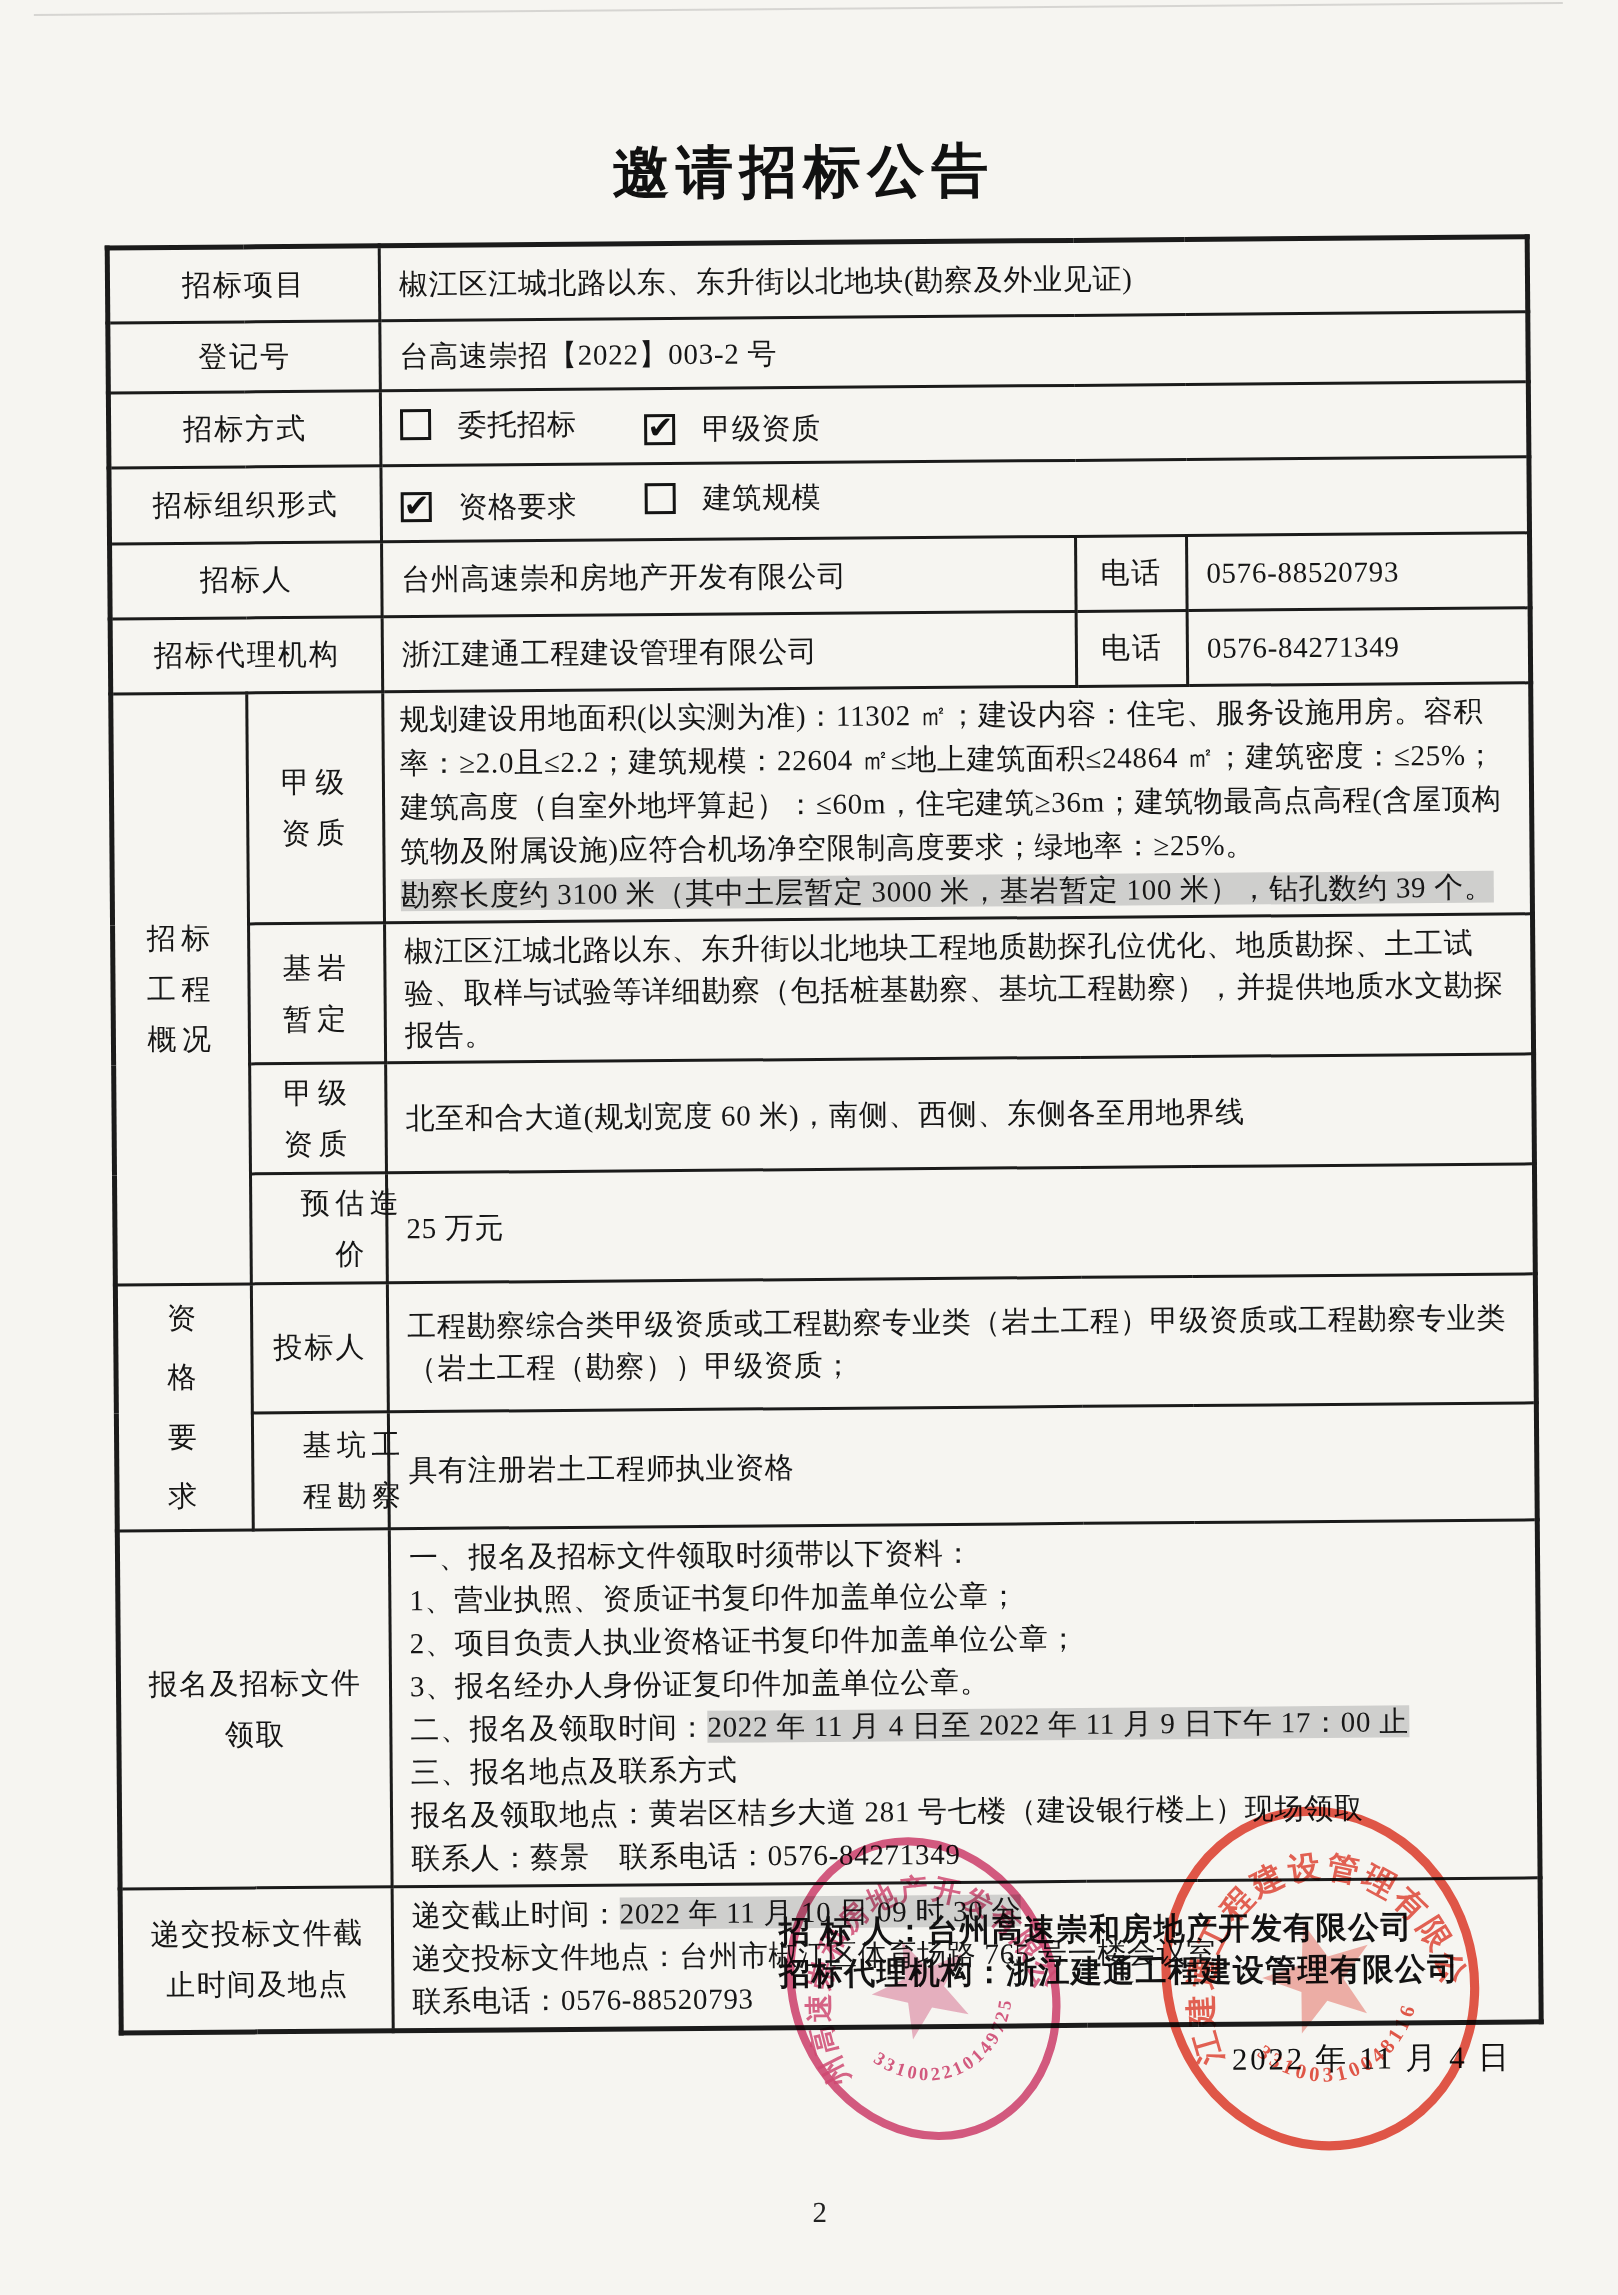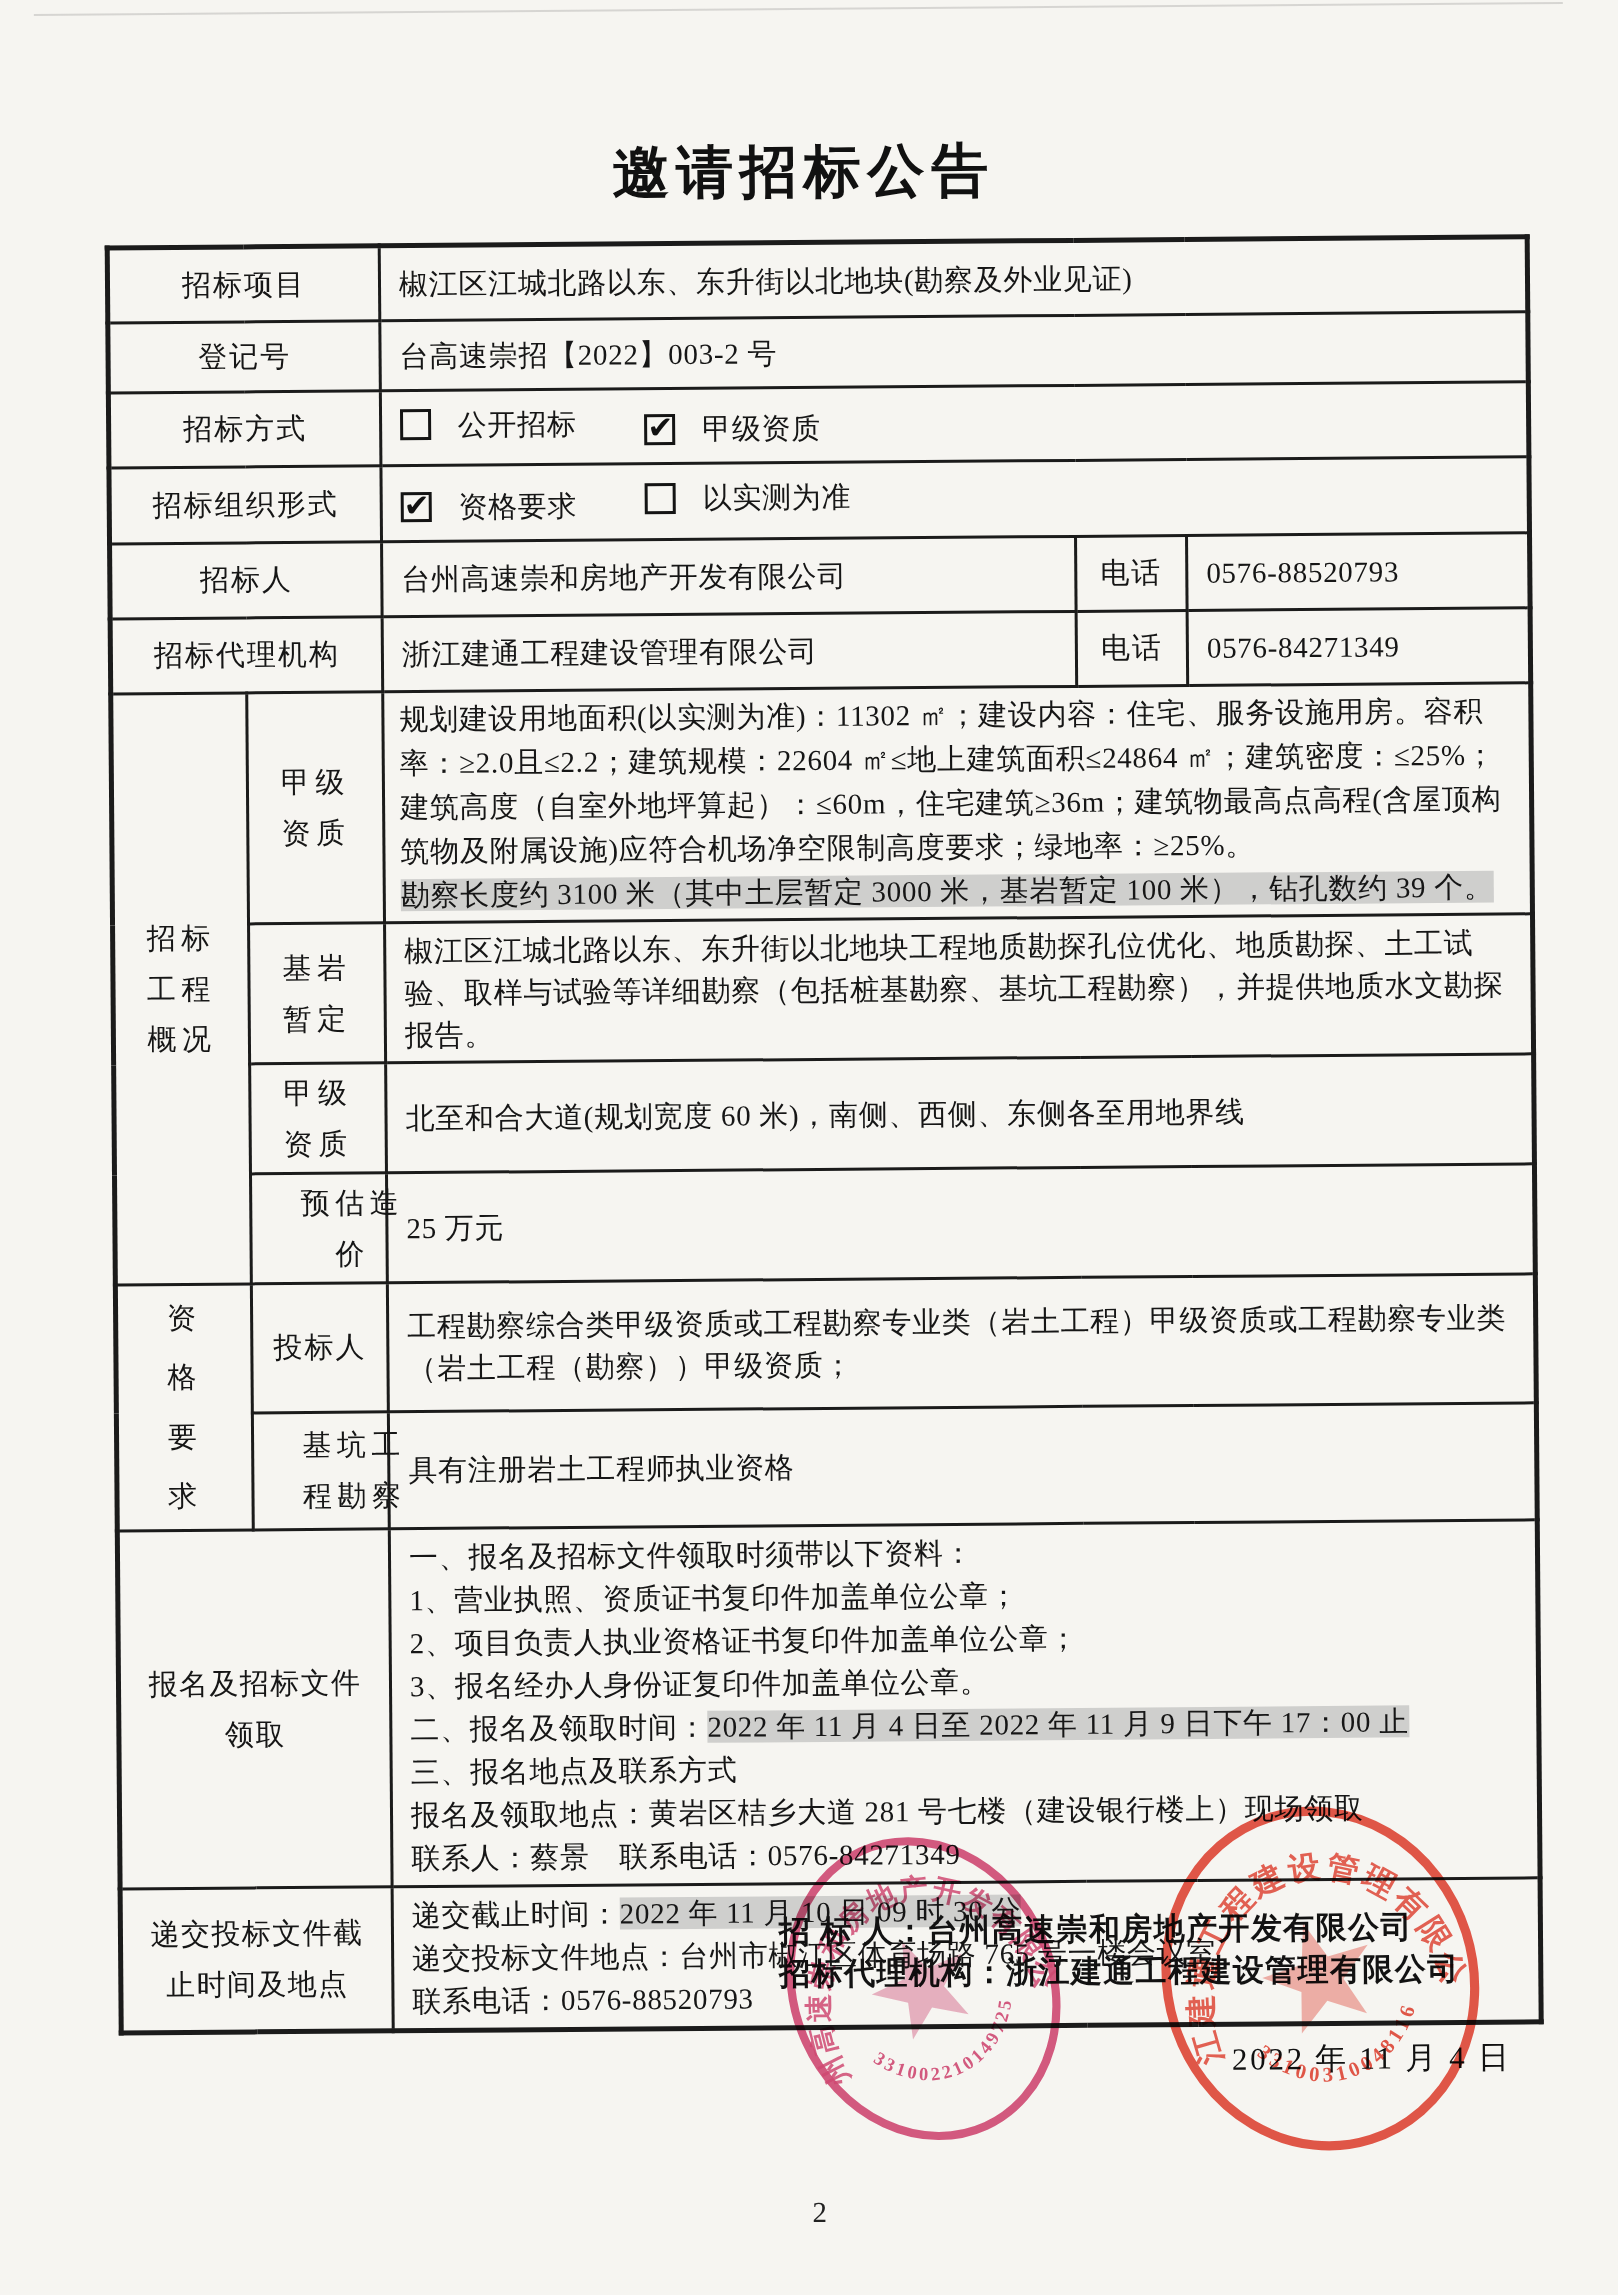--- a/index.html
+++ b/index.html
@@ -82,39 +82,39 @@
     <tr class="r2">
       <td class="lab" colspan="2">登记号</td>
       <td class="val" colspan="3">台高速崇招【2022】003-2 号</td>
     </tr>
 
     <tr class="r3">
       <td class="lab" colspan="2">招标方式</td>
       <td class="val" colspan="3">
         <span class="opt">
           <span class="cbox"></span>
-          <span>公开招标</span>
+          <span>委托招标</span>
         </span>
         <span class="opt opt2">
           <span class="cbox">✔</span>
           <span>甲级资质</span>
         </span>
       </td>
     </tr>
 
     <tr class="r4">
       <td class="lab" colspan="2">招标组织形式</td>
       <td class="val" colspan="3">
         <span class="opt">
           <span class="cbox">✔</span>
           <span>资格要求</span>
         </span>
         <span class="opt opt2">
           <span class="cbox"></span>
-          <span>以实测为准</span>
+          <span>建筑规模</span>
         </span>
       </td>
     </tr>
 
     <tr class="r5">
       <td class="lab" colspan="2">招标人</td>
       <td class="val">台州高速崇和房地产开发有限公司</td>
       <td class="lab">电话</td>
       <td class="val">0576-88520793</td>
     </tr>

